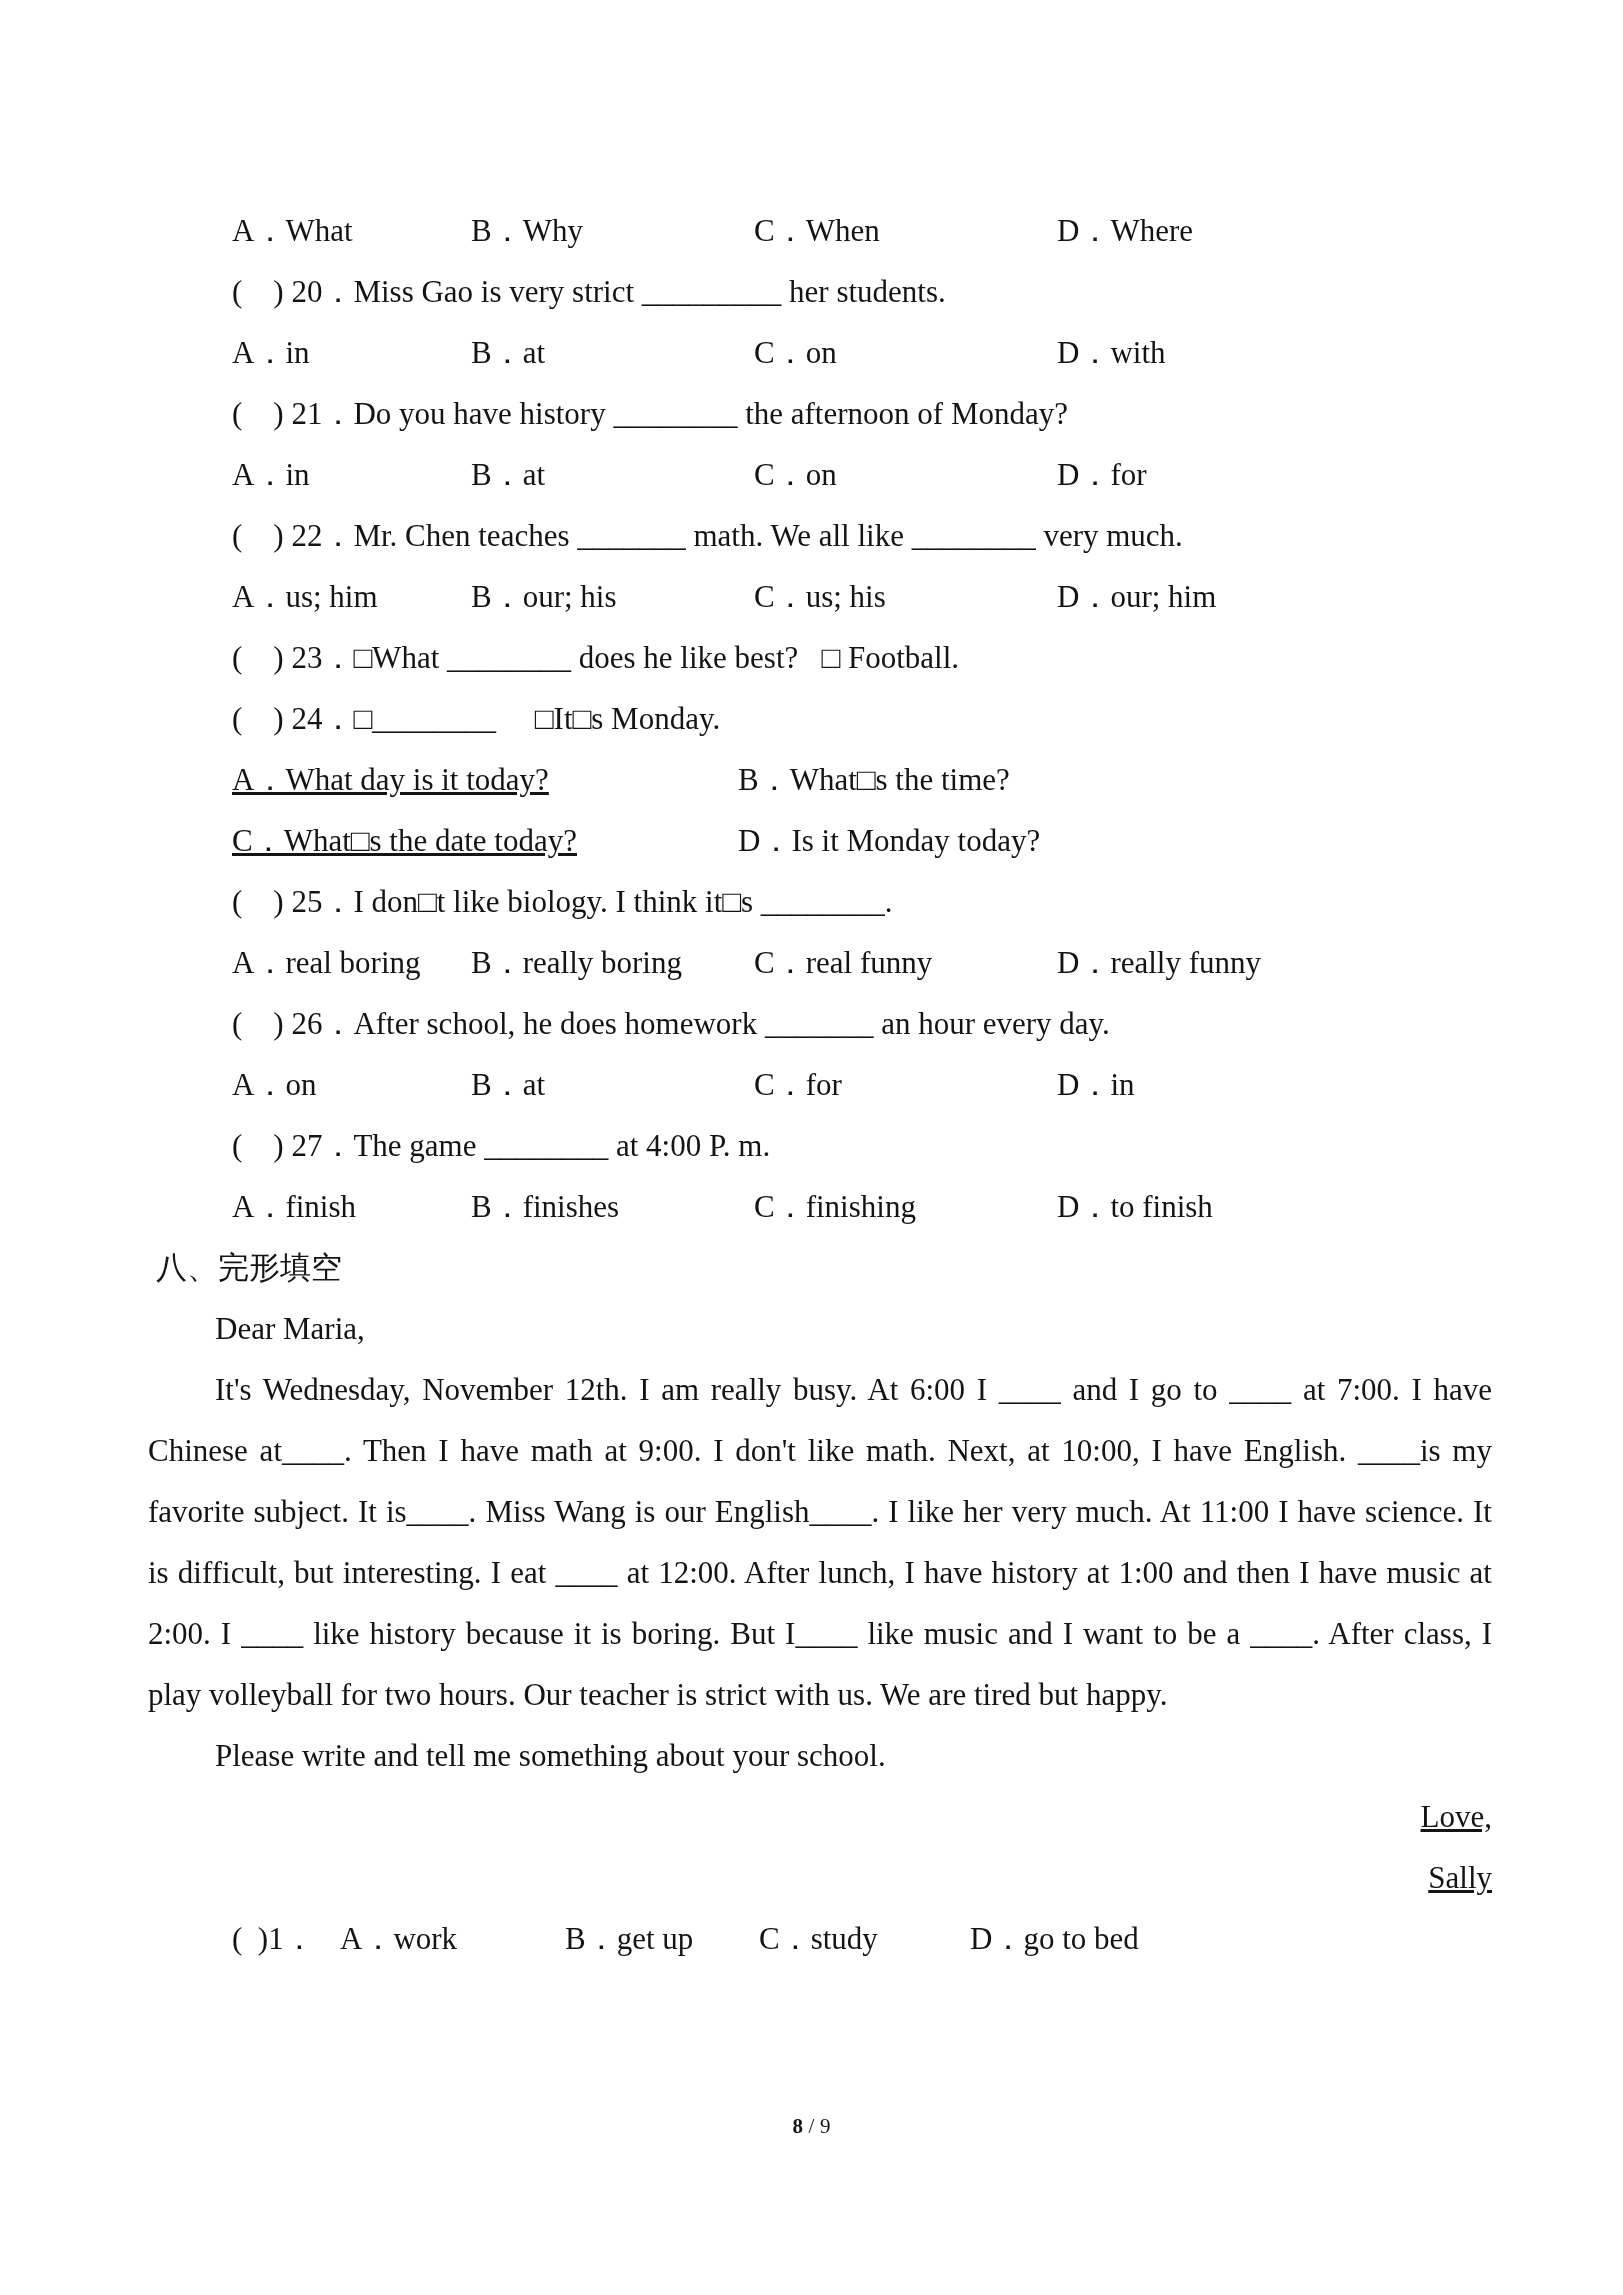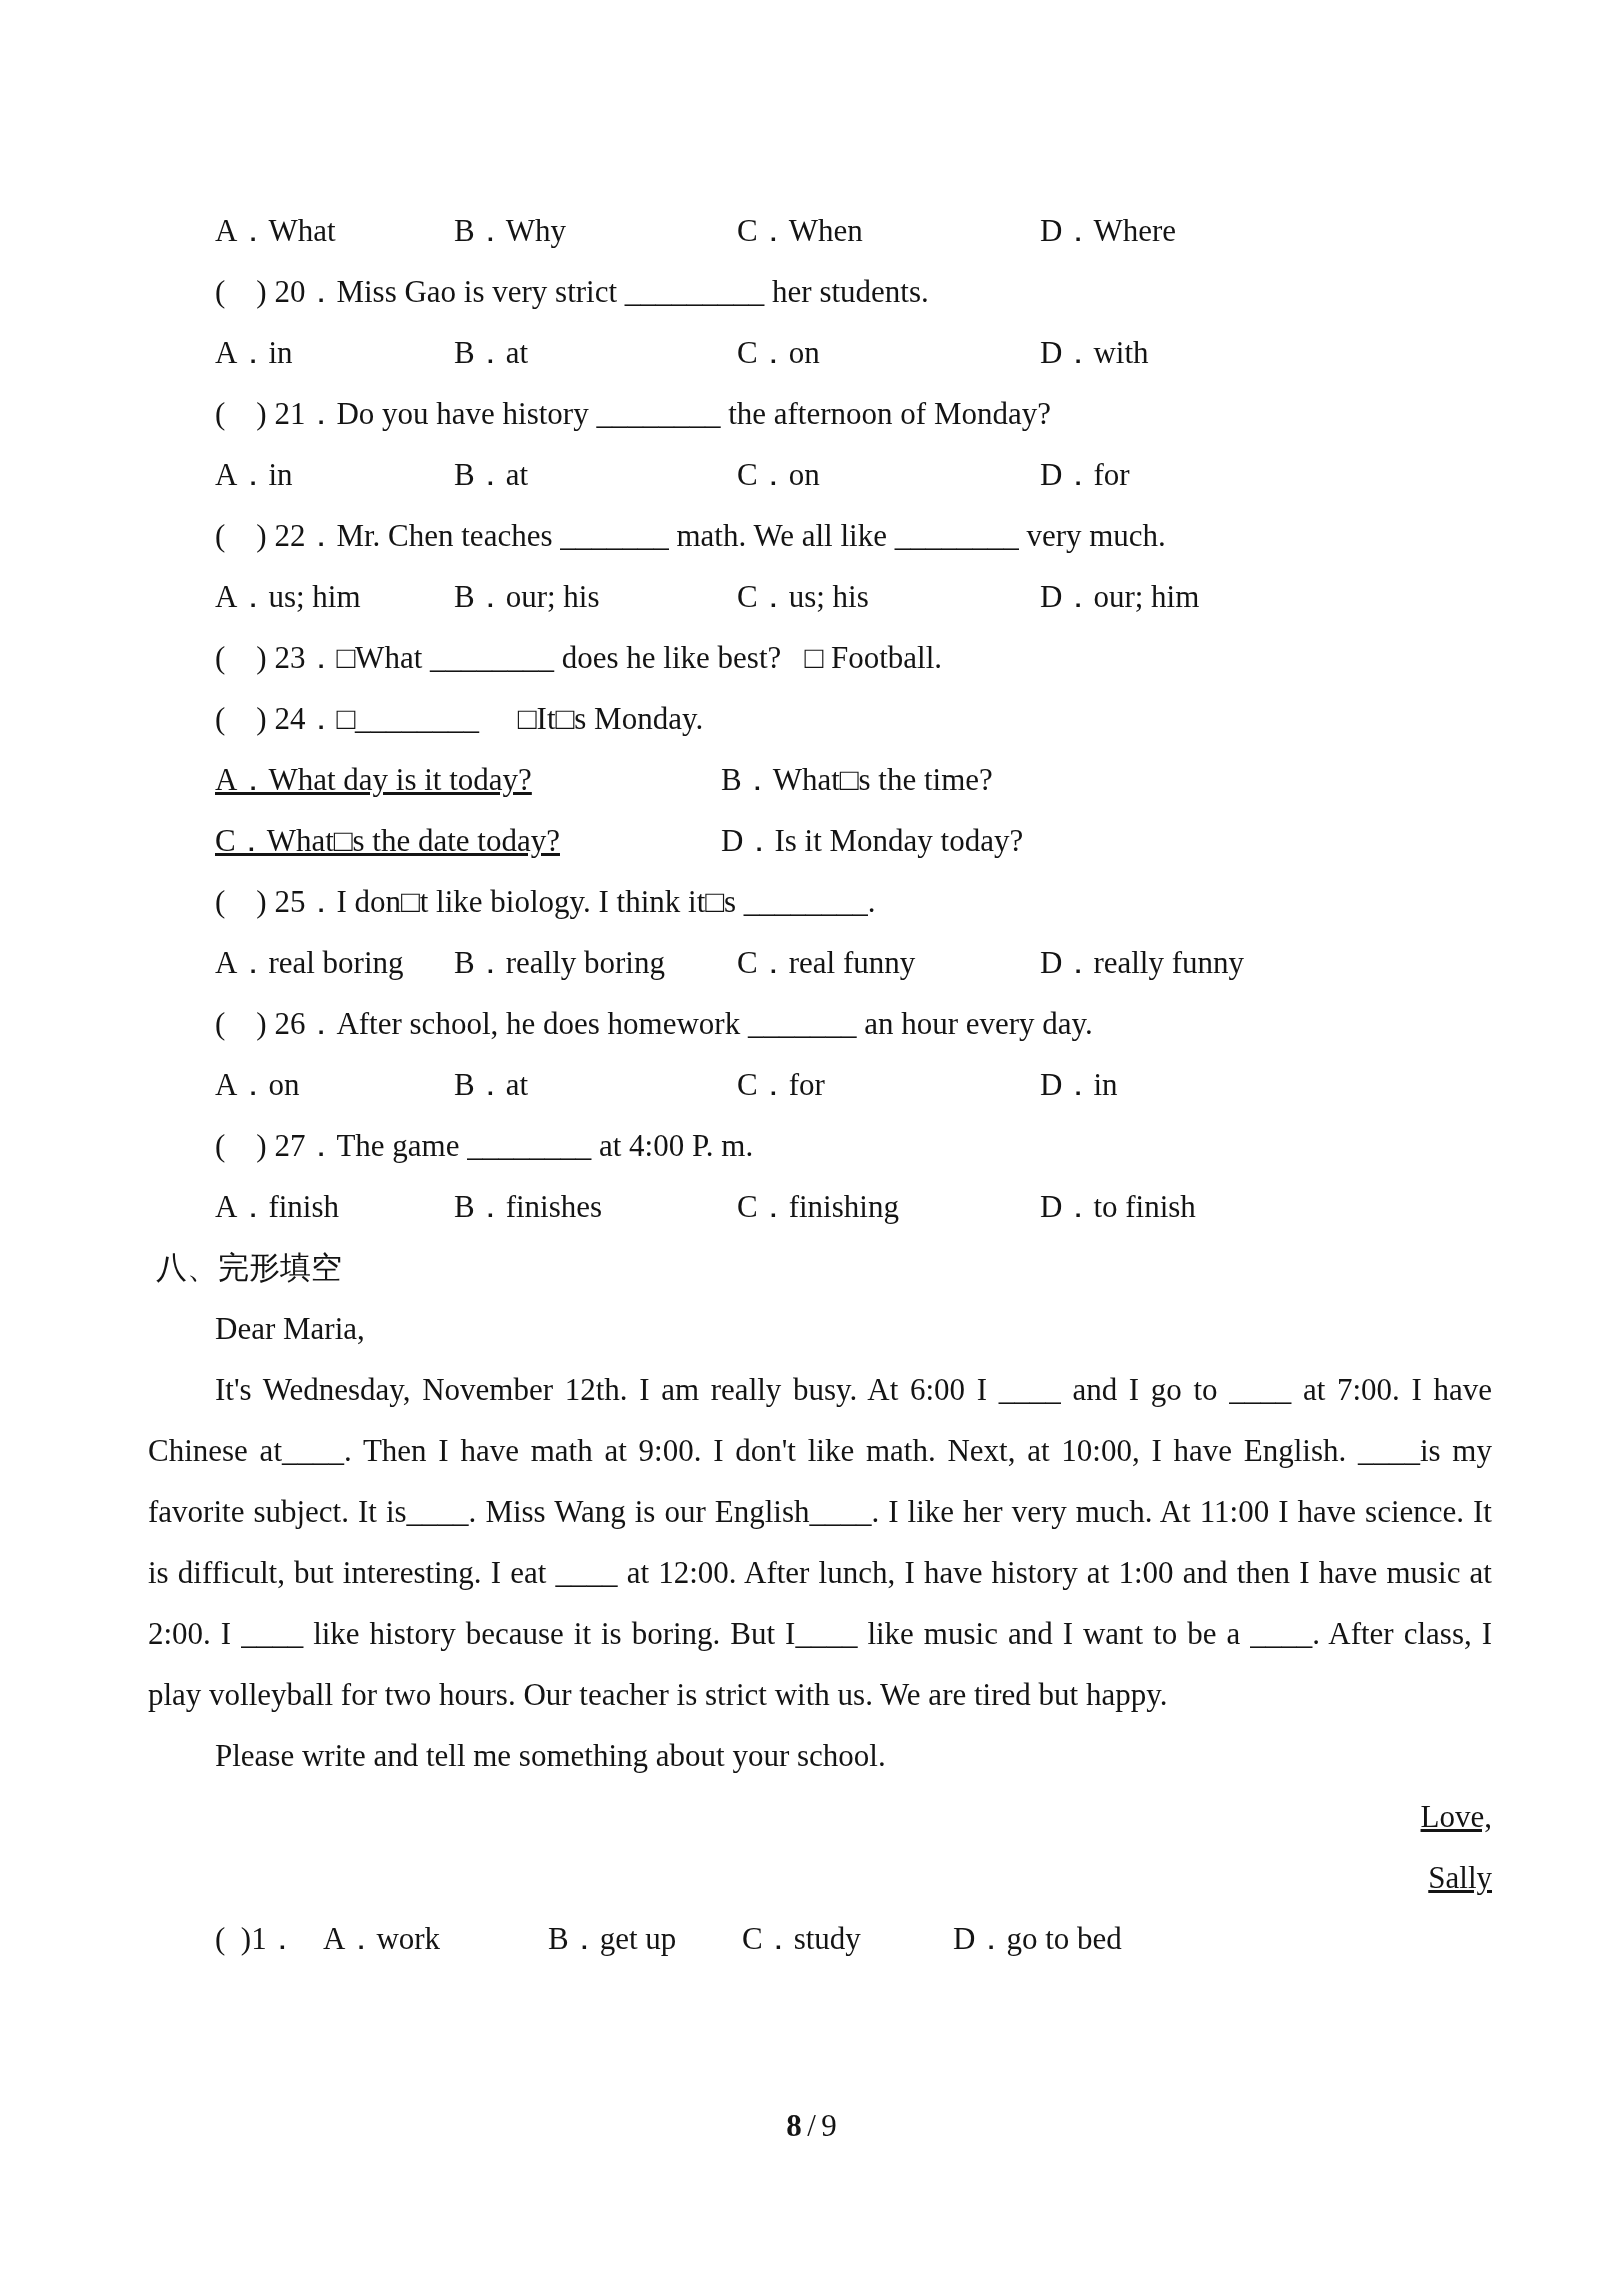--- a/index.html
+++ b/index.html
@@ -16,21 +16,21 @@
   }
   .sheet {
     position: absolute;
     inset: 0;
     padding: 200px 131px 0 148px;
   }
   .line {
     line-height: 61px;
     white-space: pre-wrap;
   }
-  .indented { margin-left: 67px; }
+  .indented { margin-left: 84px; }
   .heading  { margin-left: 8px; }
 
   .opts { display: flex; flex-wrap: nowrap; }
   .opt  { display: inline-block; white-space: pre; }
   .opts4 > .opt:nth-child(1) { min-width: 239px; }
   .opts4 > .opt:nth-child(2) { min-width: 283px; }
   .opts4 > .opt:nth-child(3) { min-width: 303px; }
   .opts2 > .opt:nth-child(1) { min-width: 506px; text-decoration: underline; }
   .clozeq > .opt:nth-child(1) { min-width: 108px; }
   .clozeq > .opt:nth-child(2) { min-width: 225px; }
@@ -42,21 +42,21 @@
     text-align: justify;
   }
   .first-indent { text-indent: 67px; }
   .align-right  { text-align: right; text-decoration: underline; }
 
   .footer {
     position: absolute;
     left: 0; right: 0;
     top: 2111px;
     text-align: center;
-    font-size: 31px;
+    font-size: 21px;
     line-height: 30px;
   }
   .footer .sep { margin: 0 5.5px; }
   .pg-current { font-weight: bold; }
 </style>
 </head>
 <body>
 
 <div class="sheet">
 

